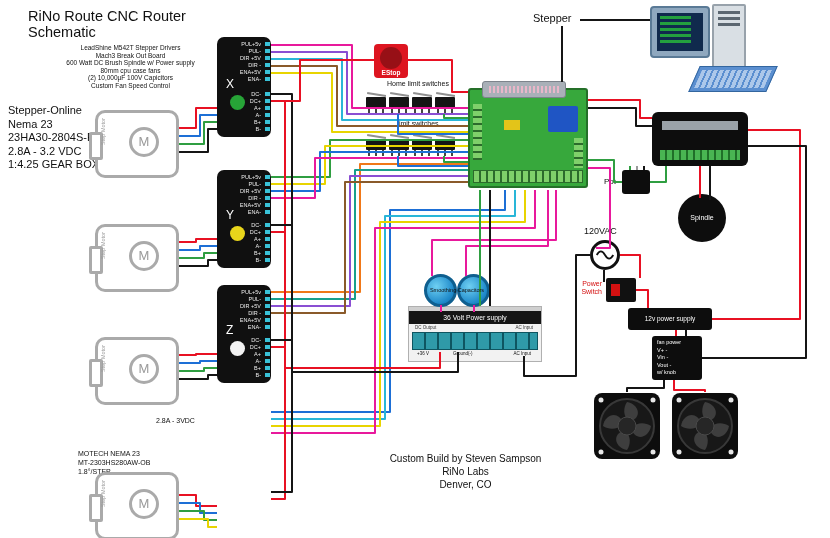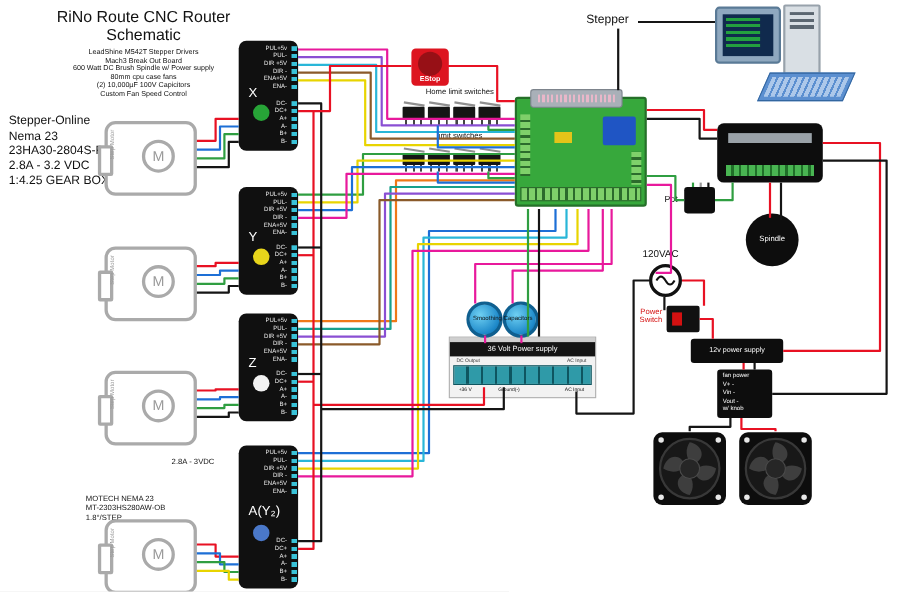--- a/index.html
+++ b/index.html
@@ -1,19 +1,19 @@
 <!DOCTYPE html>
 <html><head>
 <meta charset="utf-8">
 <style>
   html,body { margin:0; padding:0; background:#e8e8e8; }
   .canvas { position:relative; width:830px; height:538px; background:#ffffff; overflow:hidden;
             font-family:"Liberation Sans", sans-serif; color:#111; }
 
-  .title { position:absolute; left:28px; top:8px; width:205px; text-align:center;
+  .title { position:absolute; left:28px; top:8px; width:205px; text-align:left;
            font-size:14.5px; line-height:16px; white-space:pre-line; }
   .notes { position:absolute; left:28px; top:44px; width:205px; text-align:center;
            font-size:6.5px; line-height:7.5px; white-space:pre-line; }
   .stepper-specs { position:absolute; left:8px; top:104px; width:165px;
            font-size:11px; line-height:13.5px; white-space:pre-line; }
   .motech { position:absolute; left:78px; top:449px; font-size:7px; line-height:9px; white-space:pre-line; }
   .a-note { position:absolute; left:156px; top:417px; font-size:7px; }
 
   .motor { position:absolute; width:84px; height:68px; }
   .motor-body { position:absolute; inset:0; border:3px solid #aaa; border-radius:10px; background:#fff; }
@@ -208,36 +208,20 @@
   </div>
   <div class="driver" style="top:285px;height:98px">
     <div class="pins pins-top">PUL+5v
 PUL-
 DIR +5V
 DIR -
 ENA+5V
 ENA-</div>
     <div class="axis" style="top:38px">Z</div>
     <div class="dot" style="top: 56px; background: rgb(242, 242, 242);"></div>
-    <div class="pins pins-bottom">DC-
-DC+
-A+
-A-
-B+
-B-</div>
-  </div>
-  <div class="driver" style="top:405px;height:130px">
-    <div class="pins pins-top">PUL+5v
-PUL-
-DIR +5V
-DIR -
-ENA+5V
-ENA-</div>
-    <div class="axis" style="top:52px">A(Y₂)</div>
-    <div class="dot" style="top: 72px; background: rgb(74, 120, 201);"></div>
     <div class="pins pins-bottom">DC-
 DC+
 A+
 A-
 B+
 B-</div>
   </div>
 
   <div class="estop">
     <div class="estop-cap"></div>
@@ -389,20 +373,23 @@
       <span class="s36-l1">+36 V</span>
       <span class="s36-l2">Ground(-)</span>
       <span class="s36-l3">AC Input</span>
     </div>
   </div>
 
   <div class="cap" style="left:424px;top:274px"></div>
   <div class="cap" style="left:457px;top:274px"></div>
   <div class="caps-label">Smoothing Capacitors</div>
 
+  <div class="footer">Custom Build by Steven Sampson
+RiNo Labs
+Denver, CO</div>
 
   <svg class="wire-layer" viewBox="0 0 830 538">
       <polyline points="179,128 196,128 196,108 217,108" fill="none" stroke="#e81123" stroke-width="2" stroke-linejoin="round"></polyline>
       <polyline points="179,136 200,136 200,115 217,115" fill="none" stroke="#1d6fd6" stroke-width="2" stroke-linejoin="round"></polyline>
       <polyline points="179,144 204,144 204,122 217,122" fill="none" stroke="#2f9e41" stroke-width="2" stroke-linejoin="round"></polyline>
       <polyline points="179,152 208,152 208,129 217,129" fill="none" stroke="#151515" stroke-width="2" stroke-linejoin="round"></polyline>
       <polyline points="179,242 196,242 196,239 217,239" fill="none" stroke="#e81123" stroke-width="2" stroke-linejoin="round"></polyline>
       <polyline points="179,250 200,250 200,246 217,246" fill="none" stroke="#1d6fd6" stroke-width="2" stroke-linejoin="round"></polyline>
       <polyline points="179,258 204,258 204,253 217,253" fill="none" stroke="#2f9e41" stroke-width="2" stroke-linejoin="round"></polyline>
       <polyline points="179,266 208,266 208,260 217,260" fill="none" stroke="#151515" stroke-width="2" stroke-linejoin="round"></polyline>

